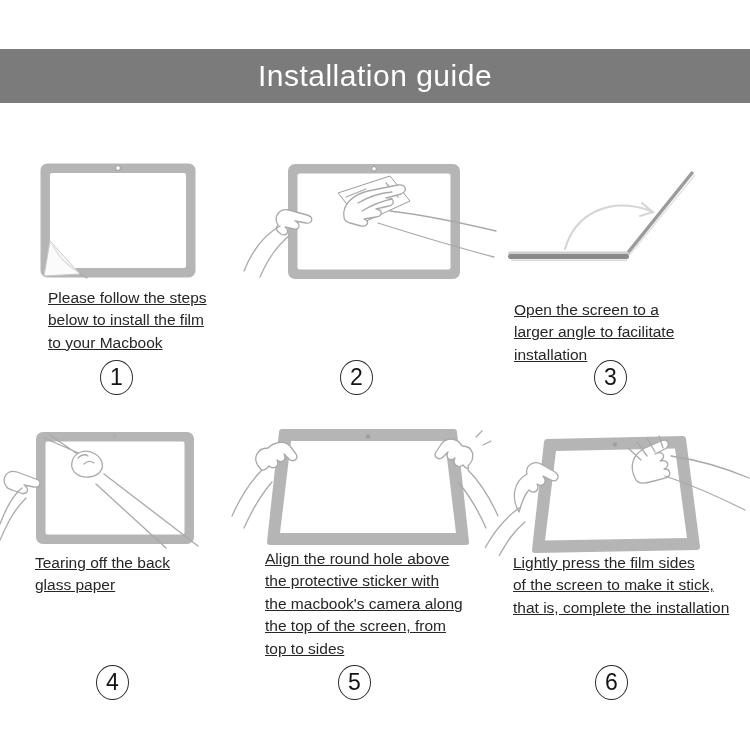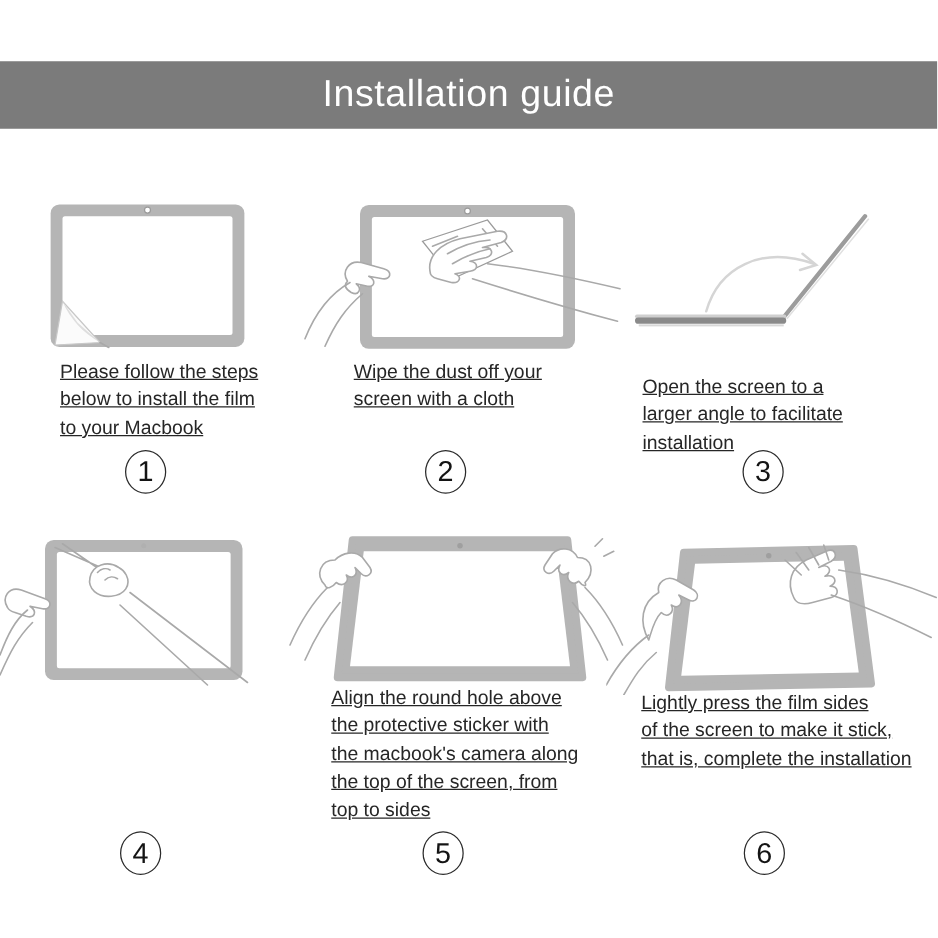--- a/index.html
+++ b/index.html
@@ -72,22 +72,20 @@
       <path class="ln" d="M4 112 C12 92 24 76 40 67"></path>
       <path class="ln" d="M20 118 C28 100 36 88 50 76"></path>
       <path class="ln-st" d="M98 34 L150 17 L170 42 L122 64 Z"></path>
       <path class="ln" d="M106 38 L126 30 M146 24 L158 38"></path>
       <path class="hand" d="M104 58 C102 46 112 36 128 32 L158 26 C166 25 168 32 161 35 L146 39 C154 38 156 45 149 47 L136 50 C143 51 143 57 136 58 L124 60 C130 62 128 68 121 67 L110 64 C106 63 104 61 104 58 Z"></path>
       <path class="ln" d="M118 44 C128 38 140 34 152 33 M122 52 C132 46 142 42 152 40"></path>
       <path class="ln" d="M150 52 C184 56 222 64 256 72"></path>
       <path class="ln" d="M138 64 C176 76 216 88 254 98"></path>
     </svg>
   </div>
-  <div class="caption" style="left:283px;top:287px;width:190px">Wipe the dust off your
-screen with a cloth</div>
   <div class="stepnum" style="left:340px;top:360px">
     <span>2</span>
   </div>
 
   <div class="illus" style="left:505px;top:162px;width:200px;height:104px">
     <svg width="200" height="104" viewBox="0 0 200 104">
       <path d="M121 93 L187 11" stroke="#9c9c9c" stroke-width="3.5" stroke-linecap="round" fill="none"></path>
       <path d="M124.5 93 L190 13" stroke="#e0e0e0" stroke-width="1.2" fill="none"></path>
       <rect x="3" y="89.5" width="121" height="3" rx="1.5" fill="#cfcfcf"></rect>
       <rect x="3" y="92" width="121" height="5" rx="2.5" fill="var(--base-dark,#8a8a8a)"></rect>
@@ -109,20 +107,22 @@
       <rect fill="#fff" x="45.5" y="17.5" width="139" height="93" rx="2"></rect>
       <circle cx="115" cy="12.5" r="2" fill="#b0b0b0"></circle>
       <path class="ln" d="M44 14 L90 34 M50 11 L92 40"></path>
       <path class="hand" d="M95 30 C86 24 74 28 72 38 C70 47 78 54 89 53 C100 52 105 44 101 36 C99 32 97 31 95 30 Z"></path>
       <path class="ln" d="M78 34 C81 31 85 30 88 32 M84 40 C87 37 91 37 94 39"></path>
       <path class="ln" d="M198 122 L104 50 M166 124 L96 60"></path>
       <path class="hand" d="M6 62 C1 54 7 45 17 48 L36 55 C42 57 41 64 34 63 L24 61 C30 65 28 71 21 69 L12 66 C8 65 7 64 6 62 Z"></path>
       <path class="ln" d="M0 100 C6 84 12 72 22 64 M0 116 C8 98 14 86 26 74"></path>
     </svg>
   </div>
+  <div class="caption" style="left:35px;top:552px;width:190px">Tearing off the back
+glass paper</div>
   <div class="stepnum" style="left:96px;top:665px">
     <span>4</span>
   </div>
 
   <div class="illus" style="left:230px;top:424px;width:270px;height:132px">
     <svg width="270" height="132" viewBox="0 0 270 132">
       <path class="frame-p" d="M52 8 L224 8 L236 118 L40 118 Z"></path>
       <path d="M61 17 L215 17 L226 109 L50 109 Z" fill="#fff"></path>
       <circle cx="138" cy="12.5" r="2.2" fill="#9f9f9f"></circle>
       <path class="hand" d="M30 44 C22 36 26 24 38 24 C44 18 54 16 60 22 L66 30 C69 35 63 39 59 35 L54 30 C57 36 52 40 47 36 C50 42 44 46 39 42 C36 46 31 48 30 44 Z"></path>

